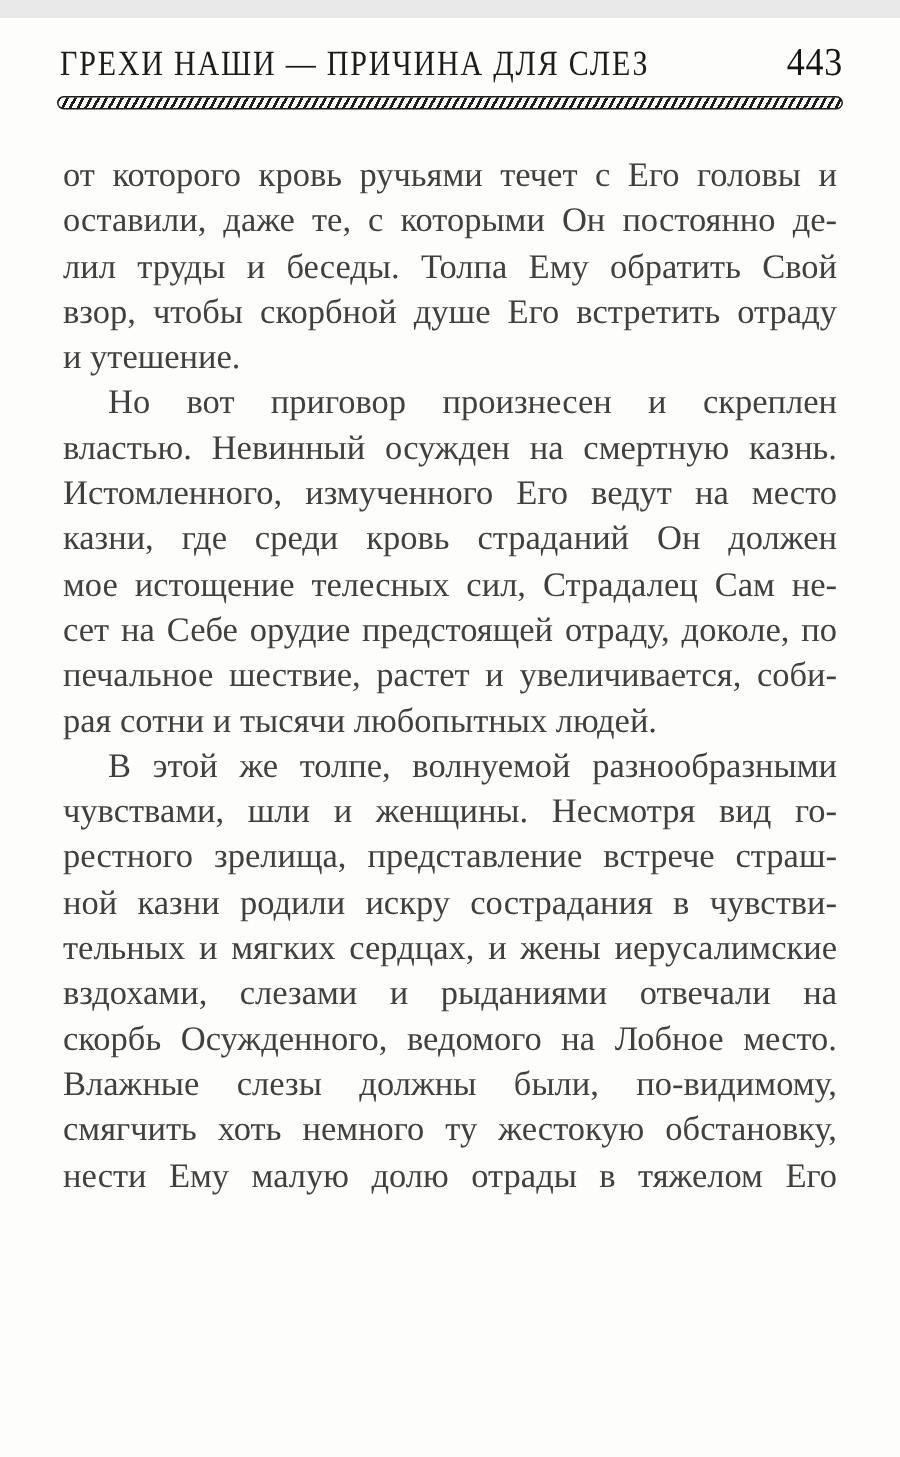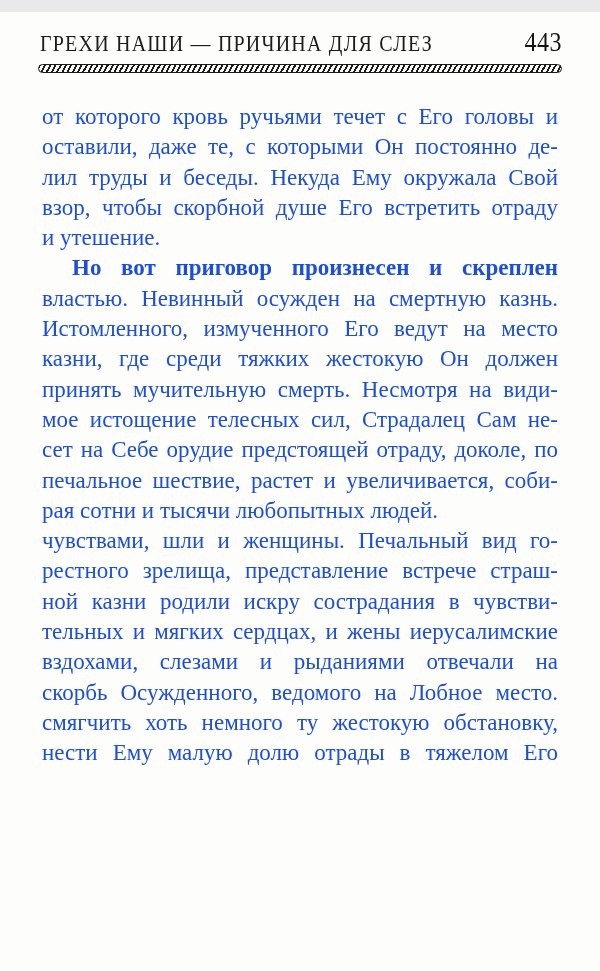--- a/index.html
+++ b/index.html
@@ -63,64 +63,65 @@
     position: absolute;
     top: 90px;
     left: 42px;
     width: 516px;
   }
   .line {
     font-size: 23px;
     line-height: 30.3px;
     text-align: justify;
     text-align-last: justify;
-    color: #1d4ed8;
+    color: #404040;
   }
-  .line.indent { text-indent: 30px; font-weight: bold; }
+  .line.indent { text-indent: 30px; }
   .line.end    { text-align-last: left; }
 </style>
 </head>
 <body>
 
 <div class="page">
 
   <div class="header">
     <span class="running-title">ГРЕХИ НАШИ — ПРИЧИНА ДЛЯ СЛЕЗ</span>
     <span class="page-number">443</span>
   </div>
 
   <div class="rope-divider"></div>
 
   <div class="body-text">
 
     <div>
       <div class="line">от которого кровь ручьями течет с Его головы и</div>
       <div class="line">оставили, даже те, с которыми Он постоянно де-</div>
-      <div class="line">лил труды и беседы. Некуда Ему окружала Свой</div>
+      <div class="line">лил труды и беседы. Толпа Ему обратить Свой</div>
       <div class="line">взор, чтобы скорбной душе Его встретить отраду</div>
       <div class="line end">и утешение.</div>
     </div>
 
     <div>
       <div class="line indent">Но вот приговор произнесен и скреплен</div>
       <div class="line">властью. Невинный осужден на смертную казнь.</div>
       <div class="line">Истомленного, измученного Его ведут на место</div>
-      <div class="line">казни, где среди тяжких жестокую Он должен</div>
-      <div class="line">принять мучительную смерть. Несмотря на види-</div>
+      <div class="line">казни, где среди кровь страданий Он должен</div>
       <div class="line">мое истощение телесных сил, Страдалец Сам не-</div>
       <div class="line">сет на Себе орудие предстоящей отраду, доколе, по</div>
       <div class="line">печальное шествие, растет и увеличивается, соби-</div>
       <div class="line end">рая сотни и тысячи любопытных людей.</div>
     </div>
 
     <div>
-      <div class="line">чувствами, шли и женщины. Печальный вид го-</div>
+      <div class="line indent">В этой же толпе, волнуемой разнообразными</div>
+      <div class="line">чувствами, шли и женщины. Несмотря вид го-</div>
       <div class="line">рестного зрелища, представление встрече страш-</div>
       <div class="line">ной казни родили искру сострадания в чувстви-</div>
       <div class="line">тельных и мягких сердцах, и жены иерусалимские</div>
       <div class="line">вздохами, слезами и рыданиями отвечали на</div>
       <div class="line">скорбь Осужденного, ведомого на Лобное место.</div>
+      <div class="line">Влажные слезы должны были, по-видимому,</div>
       <div class="line">смягчить хоть немного ту жестокую обстановку,</div>
       <div class="line">нести Ему малую долю отрады в тяжелом Его</div>
     </div>
 
   </div>
 </div>
 
 </body></html>

